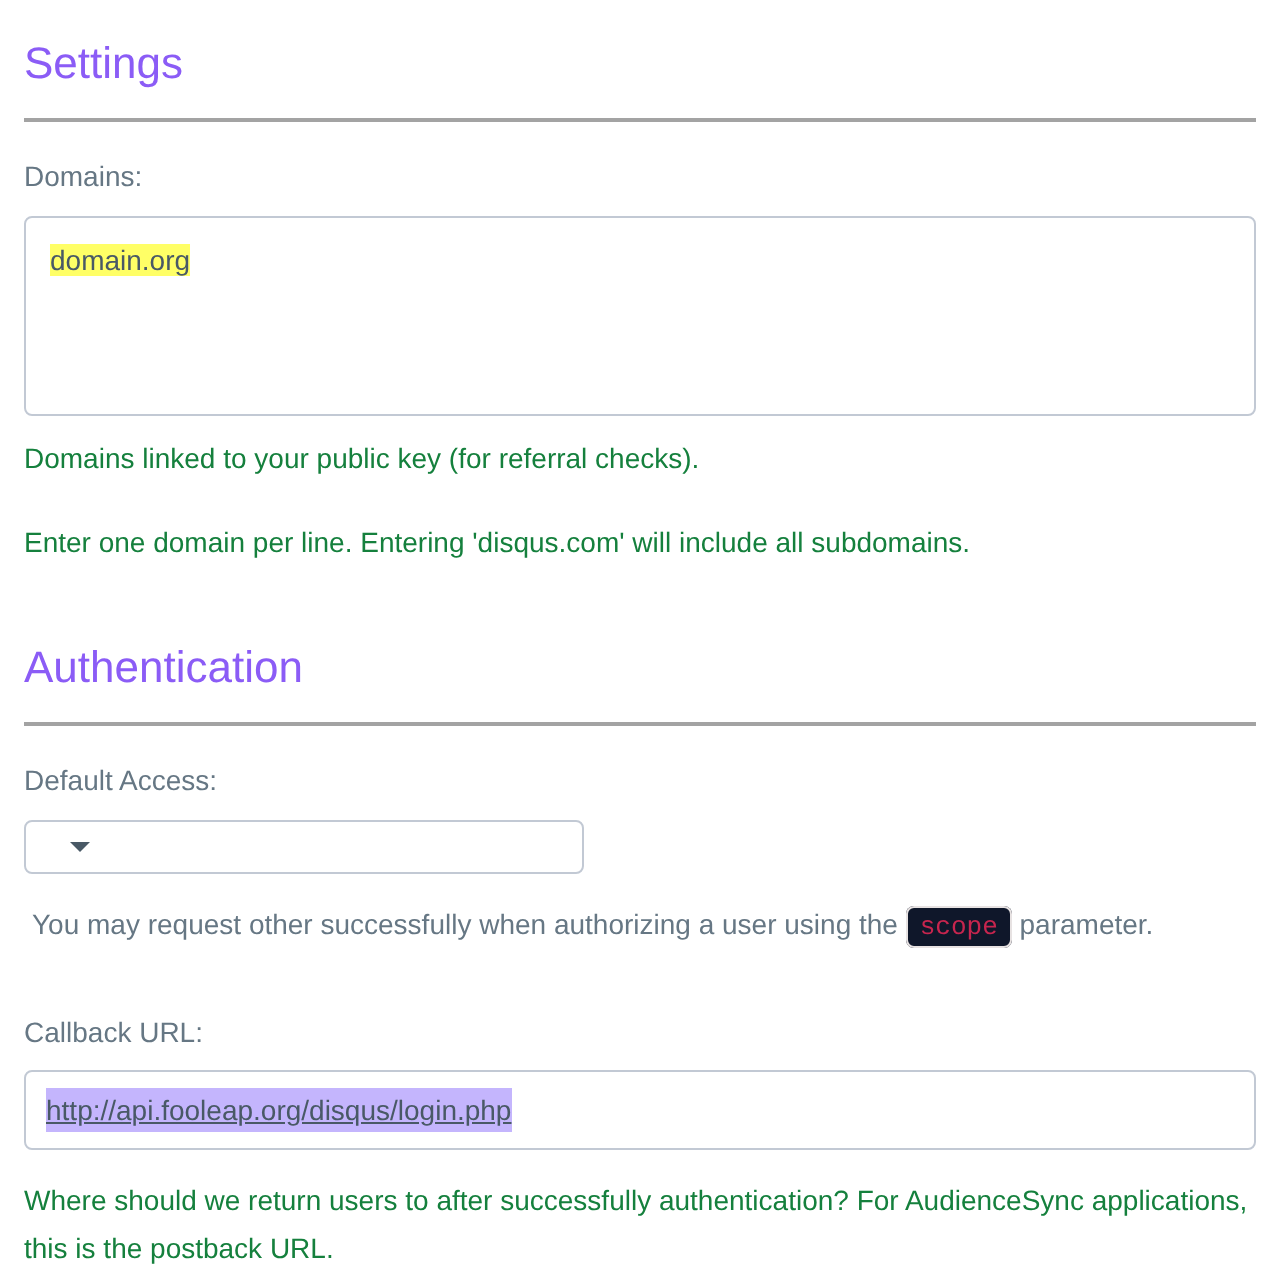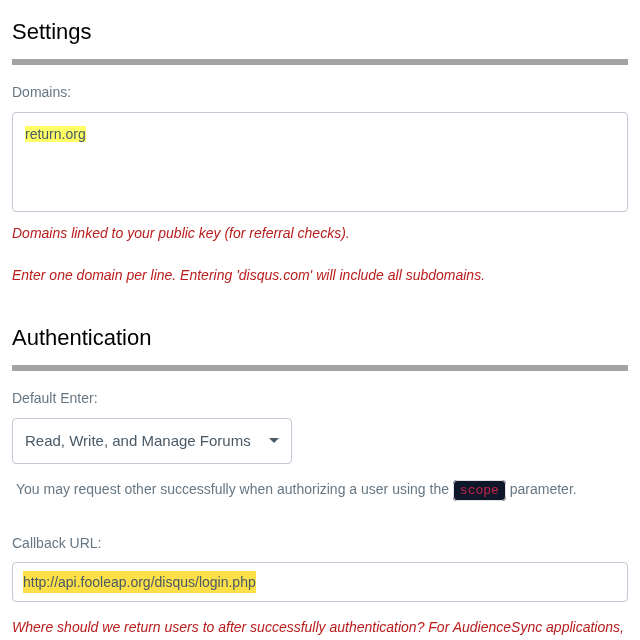--- a/index.html
+++ b/index.html
@@ -8,23 +8,23 @@
       padding: 10px 12px;
       font-family: "Helvetica Neue", Helvetica, Arial, sans-serif;
       width: 640px;
       color: #667784;
       font-size: 14px;
       line-height: 1.6;
     }
     h2.section-title {
       font-size: 22px;
       font-weight: 500;
-      color: #000000;
+      color: #8b5cf6;
       margin: 4px 0 8px 0;
-      border-bottom: 6px solid #a3a3a3;
+      border-bottom: 2px solid #a3a3a3;
       padding-bottom: 10px;
     }
     .field-label {
       font-size: 14px;
       color: #667784;
       margin-top: 16px;
       margin-bottom: 8px;
     }
     .domain-textarea {
       width: 100%;
@@ -36,25 +36,24 @@
       font-family: inherit;
       color: #495966;
       resize: both;
       background: #fff;
     }
     .highlight {
       background-color: #ffff66;
       display: inline;
     }
     .help {
-      color: #b91c1c;
+      color: #15803d;
       font-size: 14px;
       margin: 10px 0 4px 0;
       line-height: 1.7;
-      font-style: italic;
     }
     .big-gap { height: 24px; }
     .select-row {
       display: flex;
       align-items: stretch;
       flex-wrap: wrap;
     }
     .pseudo-select {
       border: 1px solid #c2c9d4;
       border-radius: 4px;
@@ -88,56 +87,56 @@
     code.scope {
       font-family: "Courier New", monospace;
       color: #c7254e;
       border: 1px solid #e7e2e2;
       background: #0f172a;
       border-radius: 4px;
       padding: 2px 6px;
       font-size: 13px;
     }
     .text-input-highlight {
-      background-color: #fde047;
+      background-color: #c4b5fd;
       display: inline-block;
+      text-decoration: underline;
     }
     .callback-box {
       border: 1px solid #c2c9d4;
       border-radius: 4px;
       width: 100%;
       padding: 8px 10px;
       background: #fff;
       font-size: 14px;
       color: #495966;
     }
   </style>
 </head>
 <body>
 
 <h2 class="section-title">Settings</h2>
 
 <div class="field-label">Domains:</div>
 
 <div class="domain-textarea" contenteditable="true" style="">
-  <span class="highlight">return.org</span>
+  <span class="highlight">domain.org</span>
 </div>
 
 <p class="help">Domains linked to your public key (for referral checks).</p>
 <p class="help" style="margin-top:19px;">Enter one domain per line. Entering 'disqus.com' will include all subdomains.</p>
 
 <div class="big-gap"></div>
 
 <h2 class="section-title">Authentication</h2>
 
-<div class="field-label">Default Enter:</div>
+<div class="field-label">Default Access:</div>
 
 <div class="select-row">
   <div class="pseudo-select">
-    <span>Read, Write, and Manage Forums</span>
     <span class="caret"></span>
   </div>
   <span class="inline-help">
     <span>You may request other successfully when authorizing a user using the</span>
     <code class="scope">scope</code><span> parameter.</span>
   </span>
 </div>
 
 <div class="field-label" style="">Callback URL:</div>
 

